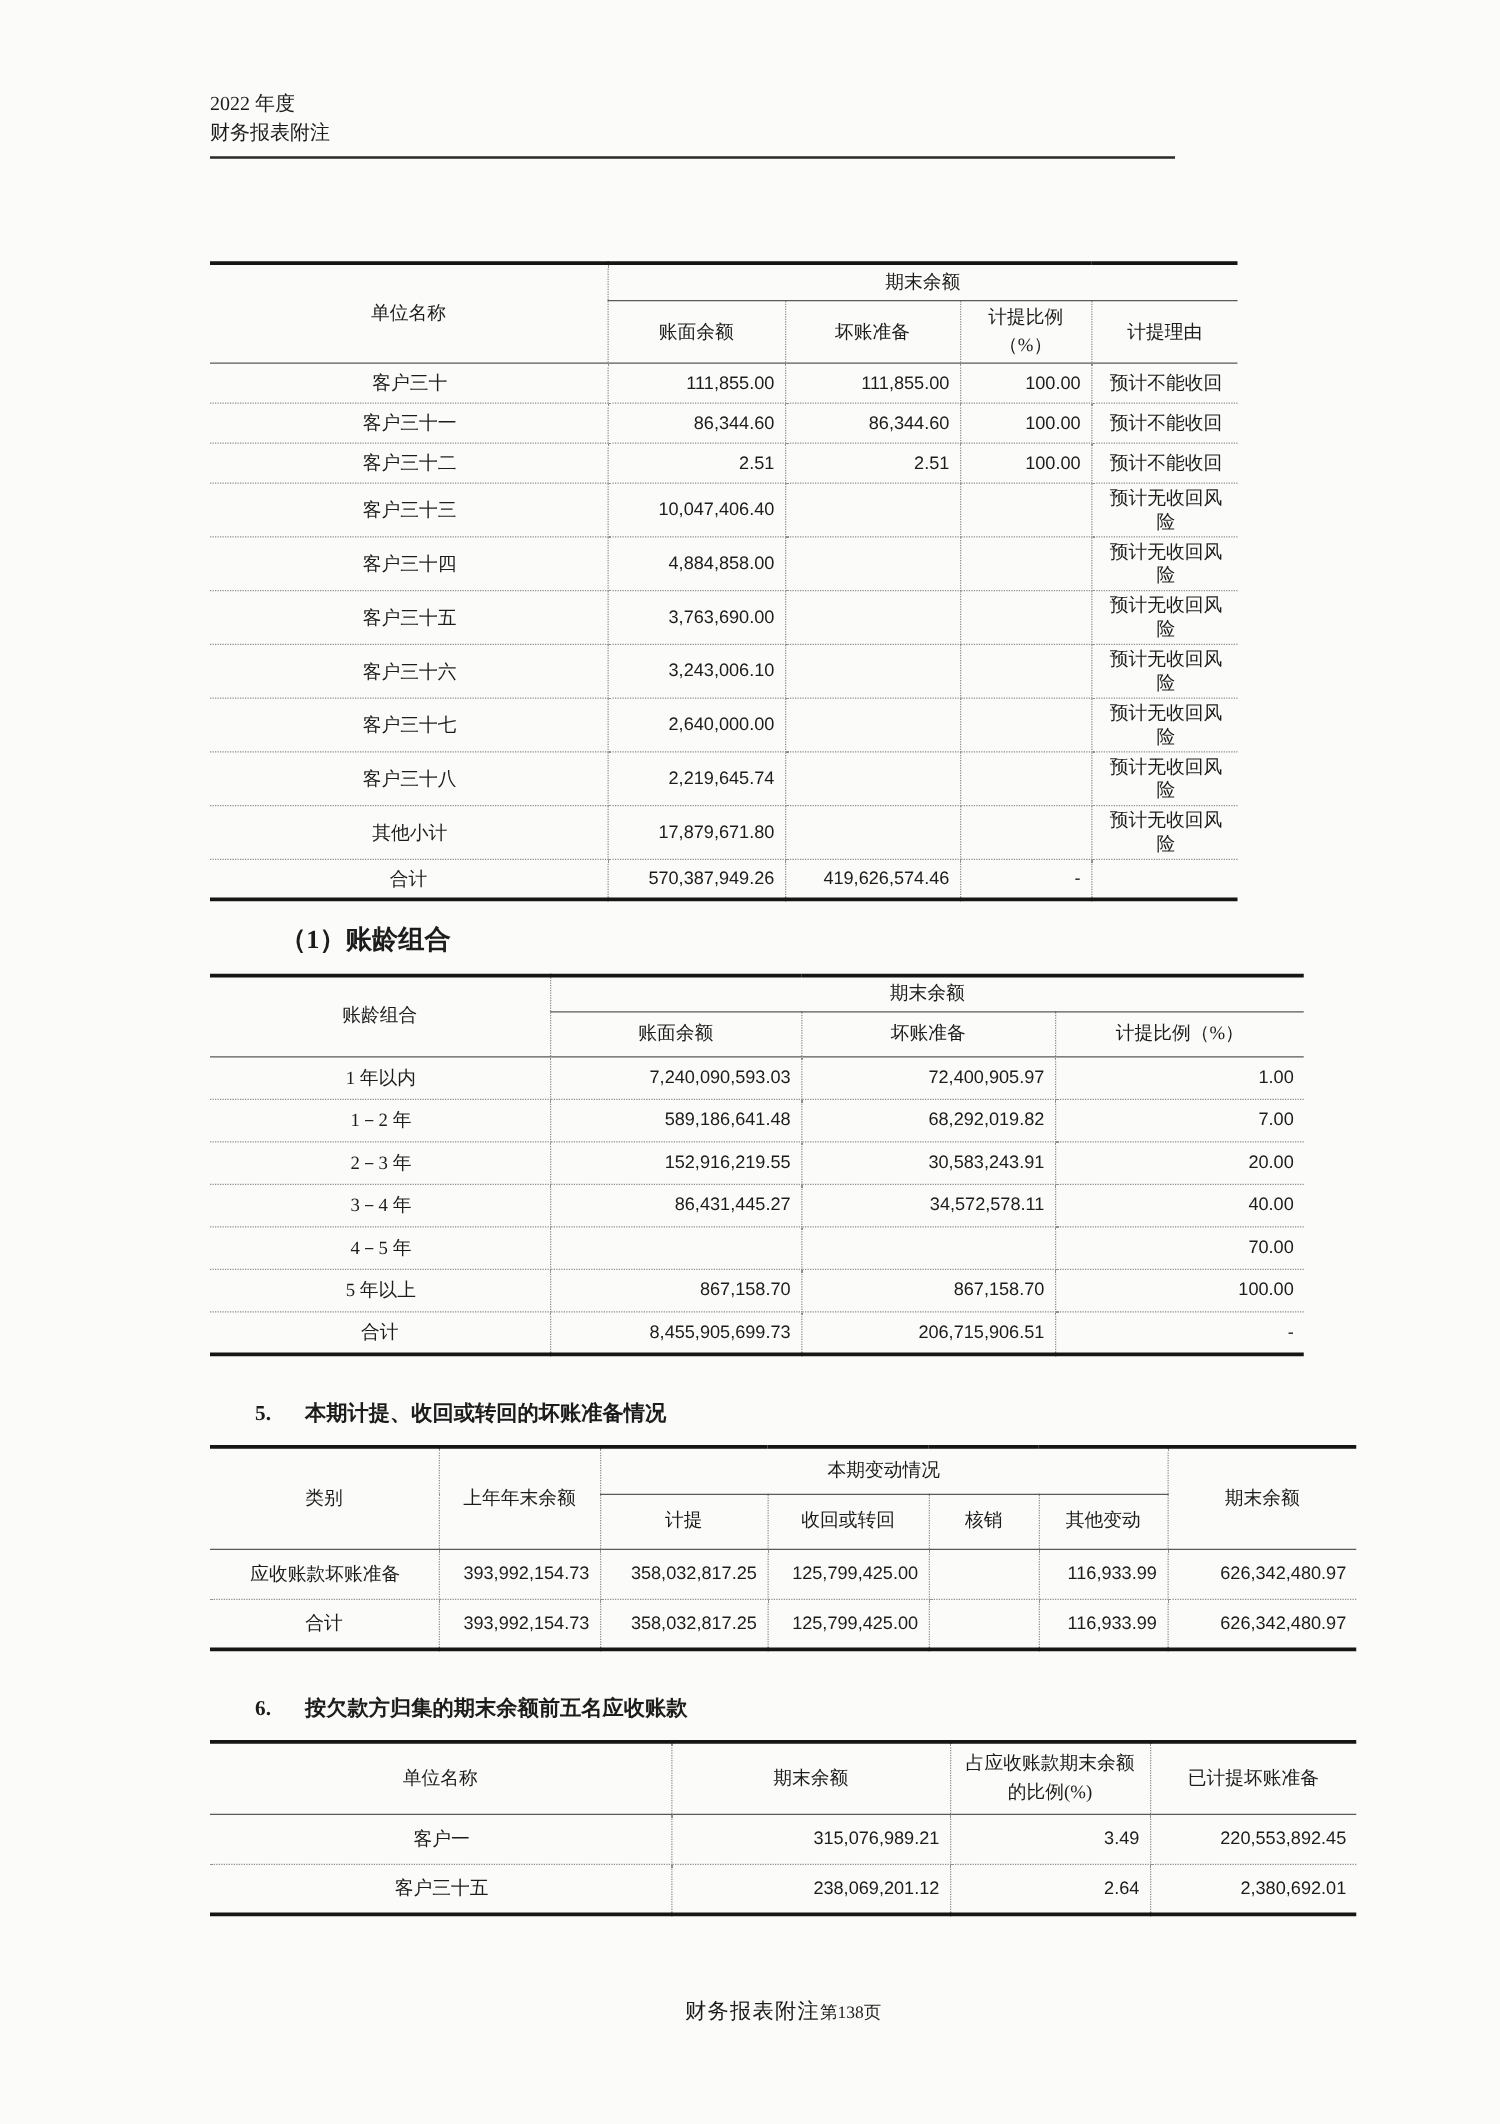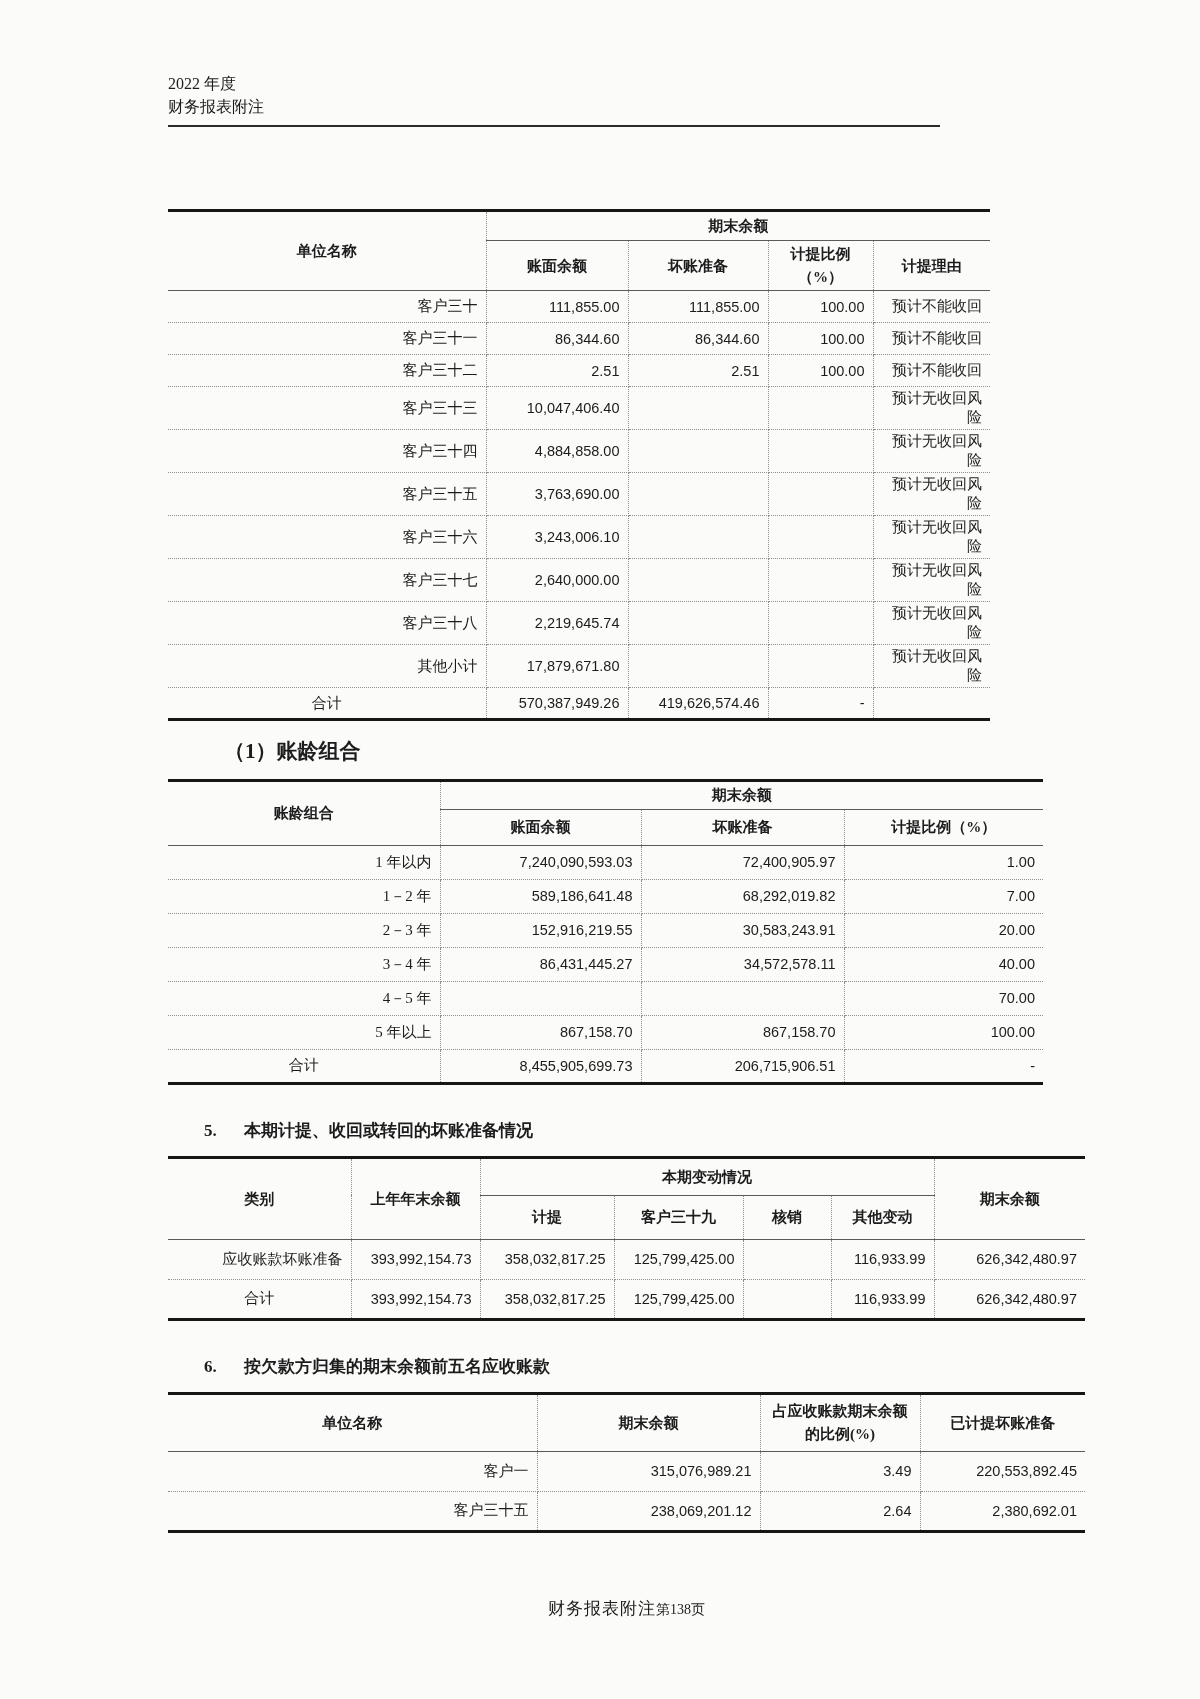--- a/index.html
+++ b/index.html
@@ -24,31 +24,31 @@
   .subsec{font-weight:bold;font-size:21px;margin:16px 0 0 56px;}
 
   
   table{
     border-collapse:collapse;table-layout:fixed;
     border-top:3px solid #161616;border-bottom:3px solid #161616;
     margin-top:14px;
   }
   th,td{box-sizing:border-box;padding:2px 8px;overflow:hidden;}
   th{
-    font-weight:bold;text-align:center;vertical-align:middle;
+    font-weight:normal;text-align:center;vertical-align:middle;
     border:1px dotted #8f8f8f;border-bottom:1px solid #5a5a5a;
     line-height:1.5;
     margin-top:24px;
   }
   thead tr:first-child th{border-top:none;}
   th:first-child,td:first-child{border-left:none;}
   th:last-child,td:last-child{border-right:none;}
   td{border:1px dotted #8f8f8f;vertical-align:middle;}
   tbody tr:last-child td{border-bottom:none;}
-  .al-left{text-align:right;padding-left:10px;}
+  .al-left{text-align:center;padding-left:10px;}
   .al-right{text-align:right;font-family:"Liberation Sans","DejaVu Sans",sans-serif;font-size:14.5px;}
   .al-center{text-align:center;}
 
   .t1{width:822px;margin-top:82px;}
   .t1 thead tr:first-child th{height:30px;}
   .t1 thead tr:last-child th{height:46px;}
   .t1 td{height:32px;}
 
   .t2{width:875px;}
   .t2 thead tr:first-child th{height:28px;}
@@ -265,21 +265,21 @@
     </colgroup>
     <thead>
       <tr>
         <th rowspan="2">类别</th>
         <th rowspan="2">上年年末余额</th>
         <th colspan="4">本期变动情况</th>
         <th rowspan="2">期末余额</th>
       </tr>
       <tr>
         <th>计提</th>
-        <th>客户三十九</th>
+        <th>收回或转回</th>
         <th>核销</th>
         <th>其他变动</th>
       </tr>
     </thead>
     <tbody>
         <tr>
           <td class="al-left">应收账款坏账准备</td>
           <td class="al-right">393,992,154.73</td>
           <td class="al-right">358,032,817.25</td>
           <td class="al-right">125,799,425.00</td>

